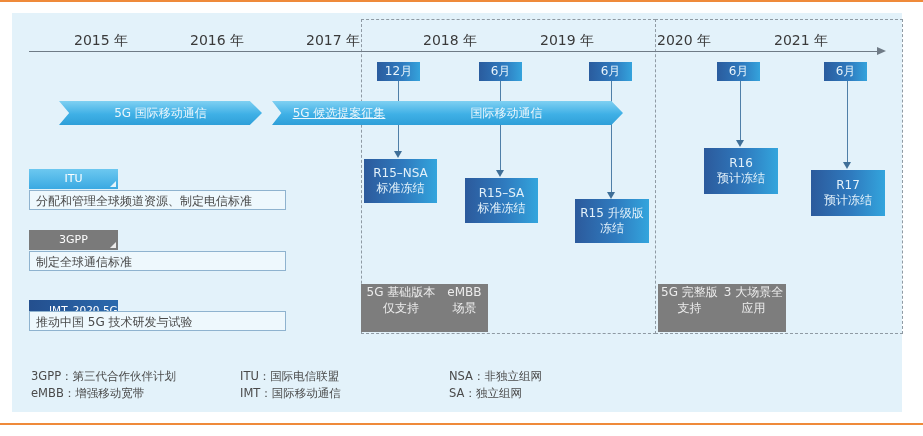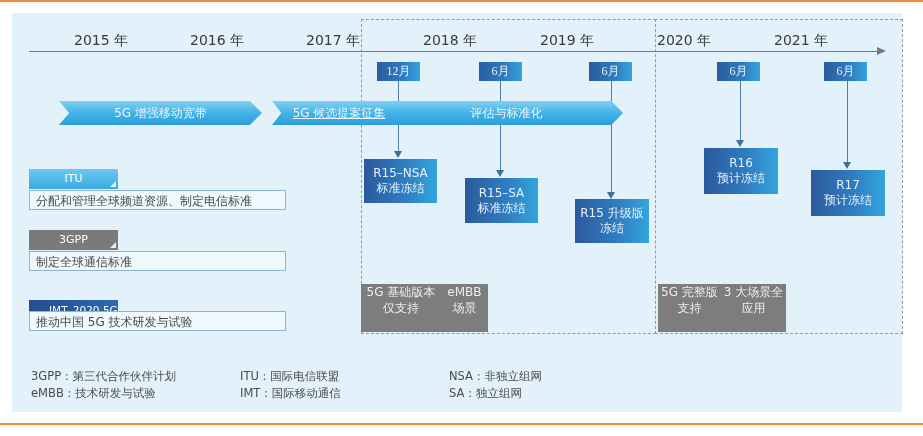--- a/index.html
+++ b/index.html
@@ -8,21 +8,21 @@
   .topline { position:absolute; left:0; top:0; width:923px; height:2px; background:#ef8a3a; }
   .botline { position:absolute; left:0; top:423px; width:923px; height:2px; background:#ef8a3a; }
   .panel { position:absolute; left:12px; top:13px; width:890px; height:399px; background:#e3f2fa; }
   .dash1 { position:absolute; left:361px; top:19px; width:294px; height:313px; border:1px dashed #8f9aa3; border-right:none; }
   .dash2 { position:absolute; left:655px; top:19px; width:246px; height:313px; border:1px dashed #8f9aa3; }
   .axis { position:absolute; left:29px; top:51px; width:850px; height:1px; background:#6f7b86; }
   .axis-arrow { position:absolute; left:877px; top:47px; width:0; height:0;
      border-top:4px solid transparent; border-bottom:4px solid transparent; border-left:9px solid #6f7b86; }
   .year { position:absolute; top:32px; font-size:14px; font-weight:normal; color:#3a3a3a; white-space:nowrap; }
   .month { position:absolute; top:62px; width:43px; height:19px; color:#e8f4fb; font-size:12px; text-align:center; line-height:19px;
-     background:linear-gradient(90deg,#2a5c9e 0%,#2f7cc0 60%,#34a3dc 100%);font-family:Liberation Serif, serif; }
+     background:linear-gradient(90deg,#2a5c9e 0%,#2f7cc0 60%,#34a3dc 100%); }
   .vline { position:absolute; width:1px; background:#4f7fa8; }
   .arrowhead { position:absolute; width:0; height:0; border-left:4px solid transparent; border-right:4px solid transparent; border-top:7px solid #3f6f98; }
   .chev { position:absolute; top:101px; height:24px; color:#eaf6fc; font-size:12px; text-align:center; line-height:24px;
      background:linear-gradient(180deg,#7fd0f2 0%,#3fb0e6 55%,#2e9fd8 100%); }
   .chev1 { left:59px; width:203px; clip-path:polygon(0 0, 94% 0, 100% 50%, 94% 100%, 0 100%, 5% 50%); }
   .chev2 { left:272px; width:134px; clip-path:polygon(0 0, 91% 0, 100% 50%, 91% 100%, 0 100%, 7% 50%);text-decoration:underline; }
   .chev3 { left:390px; width:233px; clip-path:polygon(0 0, 95% 0, 100% 50%, 95% 100%, 0 100%, 5% 50%); }
   .release { position:absolute; color:#e3f1fa; font-size:12px; text-align:center; line-height:15px; display:flex; flex-direction:column; justify-content:center;
      background:linear-gradient(90deg,#2c5a9c 0%,#2f7bbf 55%,#33a5dd 100%); }
   .grey { position:absolute; background:#7d7d7d; color:#ececec; font-size:12px; text-align:center; line-height:16px; display:flex; flex-direction:row; justify-content:center; }
@@ -60,23 +60,23 @@
 <div class="arrowhead" style="left:394px; top:151px"></div>
 <div class="vline" style="left:500px; top:81px; height:94px"></div>
 <div class="arrowhead" style="left:496px; top:170px"></div>
 <div class="vline" style="left:611px; top:81px; height:116px"></div>
 <div class="arrowhead" style="left:607px; top:192px"></div>
 <div class="vline" style="left:740px; top:81px; height:64px"></div>
 <div class="arrowhead" style="left:736px; top:140px"></div>
 <div class="vline" style="left:847px; top:81px; height:86px"></div>
 <div class="arrowhead" style="left:843px; top:162px"></div>
 
-<div class="chev chev1">5G 增强移动宽带</div>
+<div class="chev chev1">5G 国际移动通信</div>
 <div class="chev chev2">5G 候选提案征集</div>
-<div class="chev chev3">评估与标准化</div>
+<div class="chev chev3">国际移动通信</div>
 
 <div class="release" style="left:364px; top:159px; width:73px; height:44px">
   <span>R15–NSA</span>
   <span>标准冻结</span>
 </div>
 <div class="release" style="left:465px; top:178px; width:73px; height:45px">
   <span>R15–SA</span>
   <span>标准冻结</span>
 </div>
 <div class="release" style="left:575px; top:199px; width:74px; height:44px">
@@ -114,21 +114,21 @@
 <div class="org-desc" style="top:251px">制定全球通信标准</div>
 
 <div class="org-head" style="top:300px; background:linear-gradient(90deg,#244f8e,#2a69ad); text-align:left; padding-left:20px; box-sizing:border-box; font-size:10.5px">
   <span>IMT–2020 5G 推进组</span>
   <span class="corner"></span>
 </div>
 <div class="org-desc" style="top:311px">推动中国 5G 技术研发与试验</div>
 
 <div class="legend" style="left:31px; top:368px">
   <div>3GPP：第三代合作伙伴计划</div>
-  <div>eMBB：技术研发与试验</div>
+  <div>eMBB：增强移动宽带</div>
 </div>
 <div class="legend" style="left:240px; top:368px">
   <div>ITU：国际电信联盟</div>
   <div>IMT：国际移动通信</div>
 </div>
 <div class="legend" style="left:449px; top:368px">
   <div>NSA：非独立组网</div>
   <div>SA：独立组网</div>
 </div>
 

